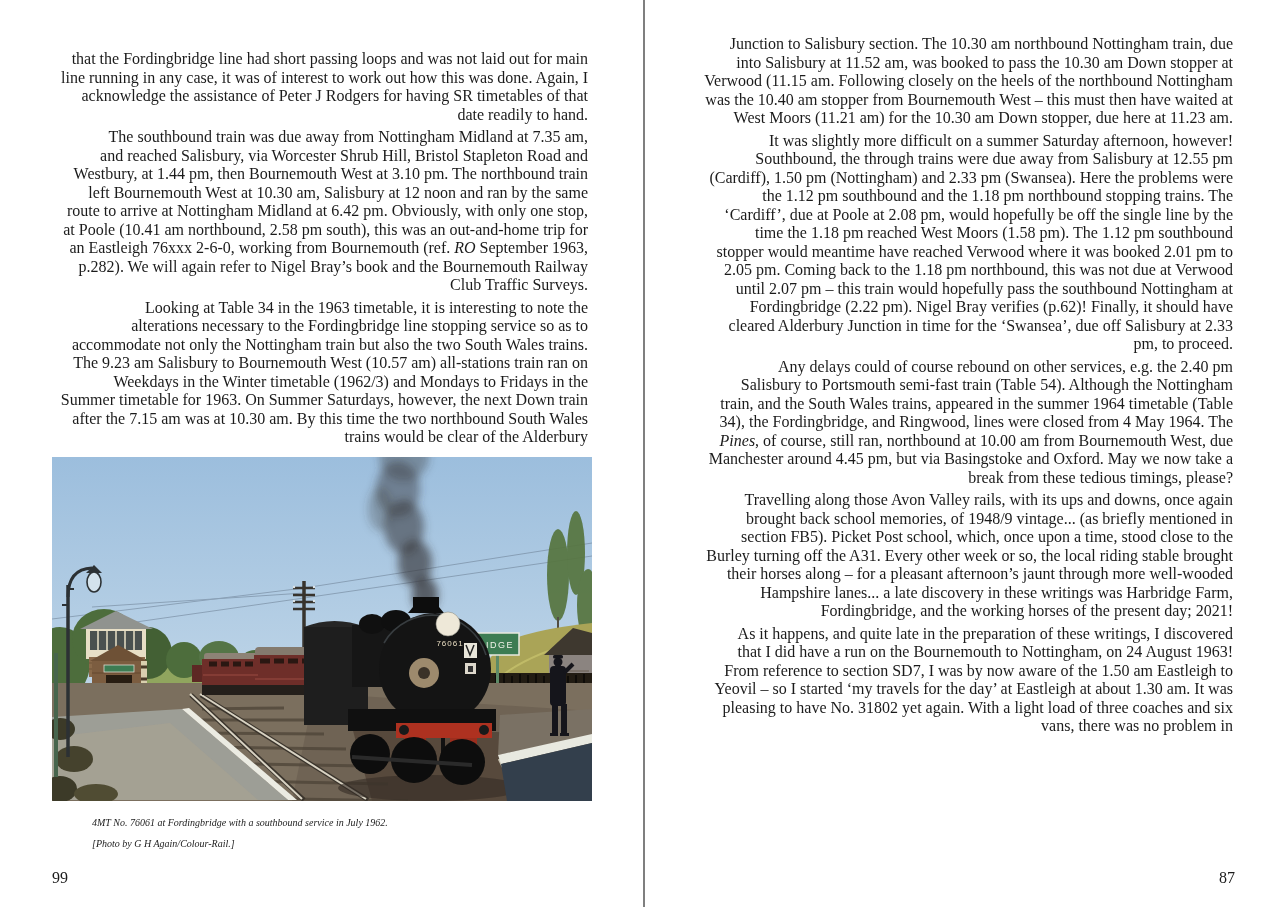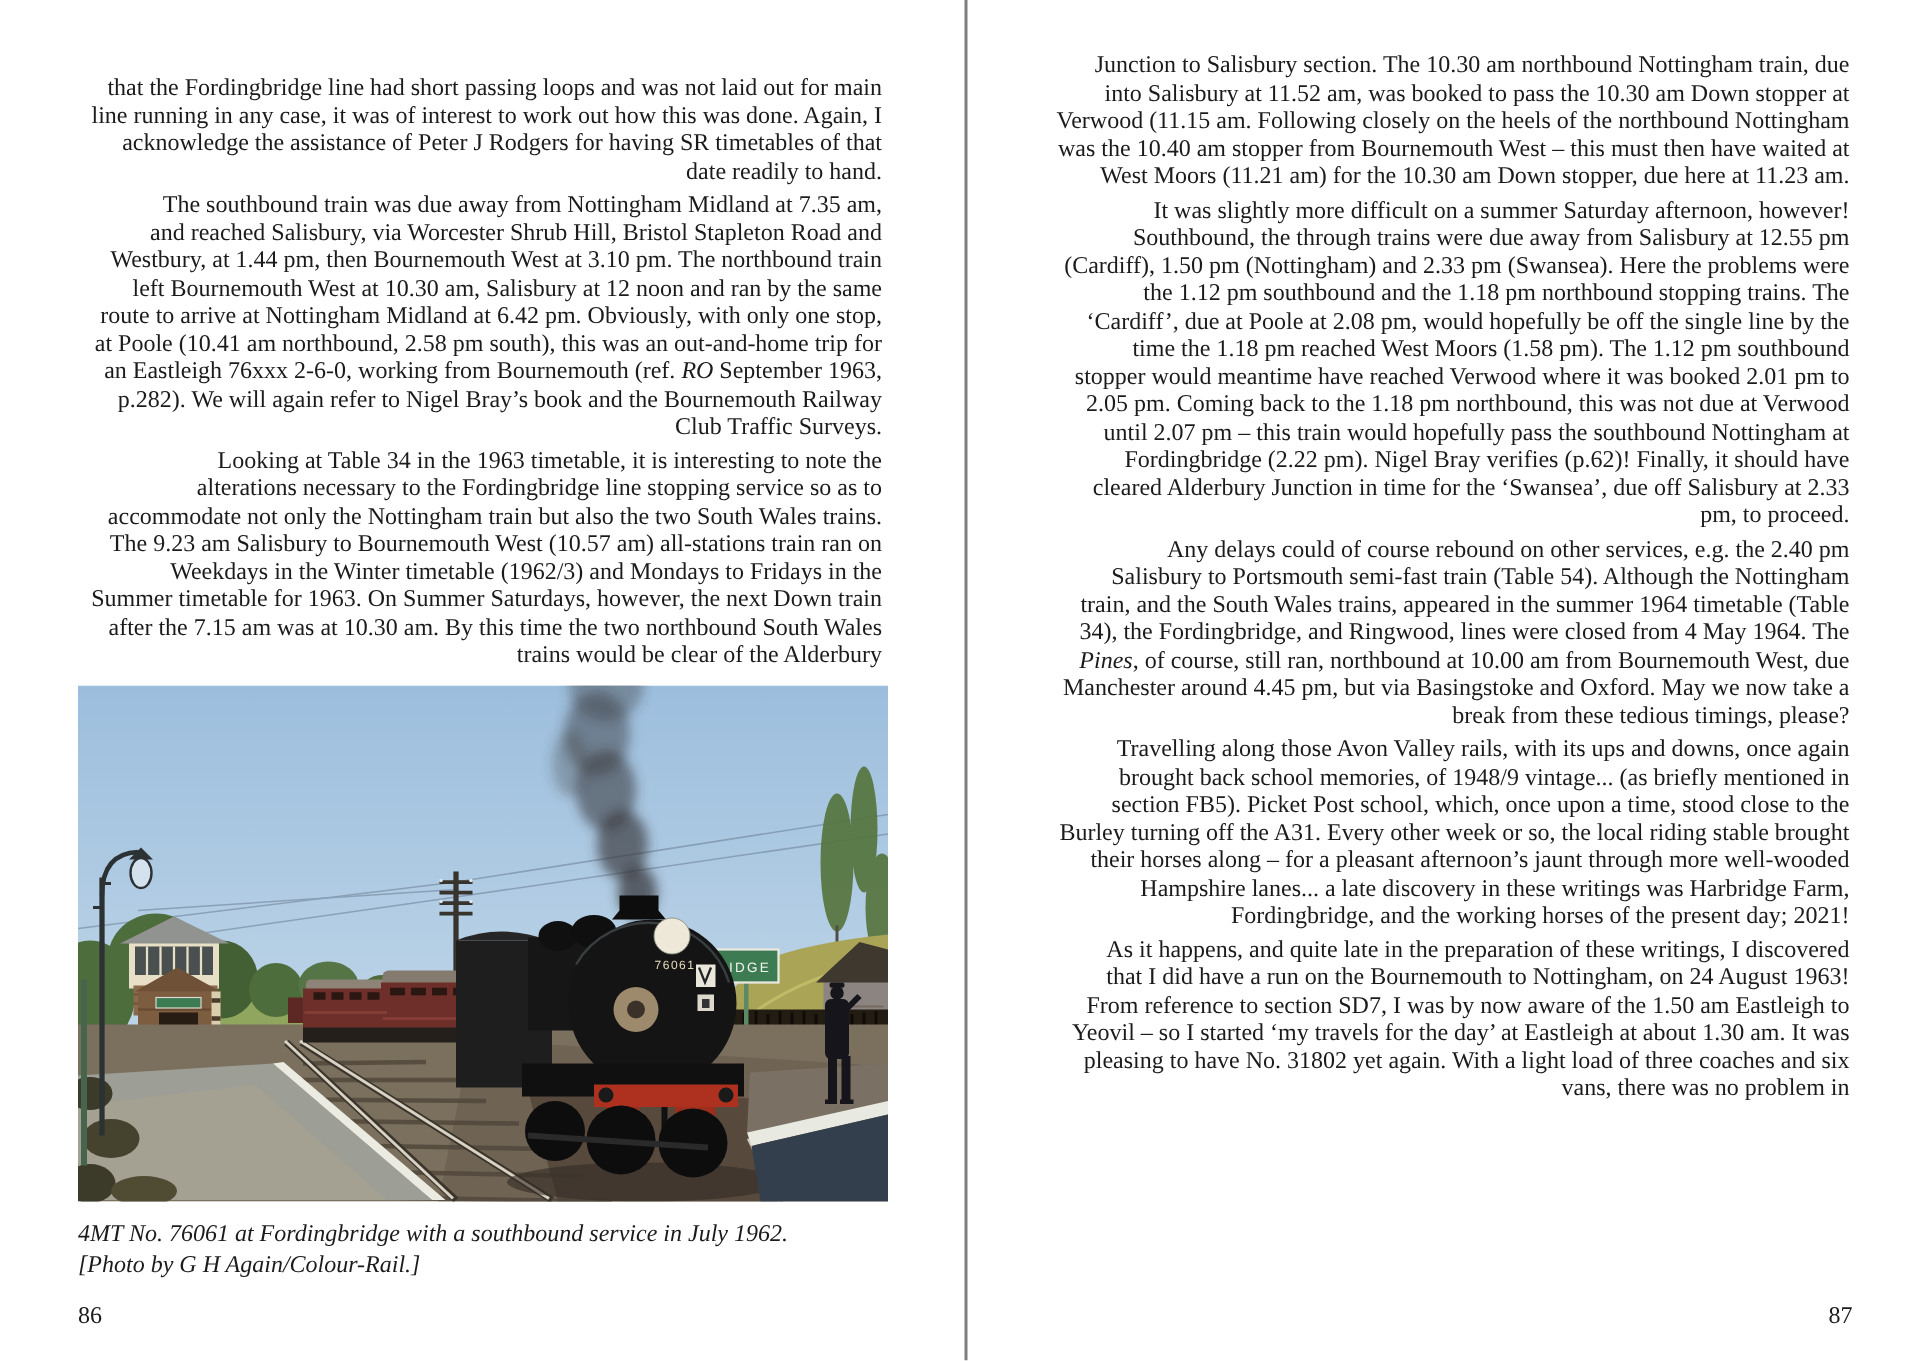--- a/index.html
+++ b/index.html
@@ -7,21 +7,21 @@
        font-family:"Liberation Serif","DejaVu Serif",serif;color:#1b1b1b;}
   .spread{display:flex;width:1288px;height:907px;}
   .page{width:643px;height:907px;position:relative;box-sizing:border-box;overflow:hidden;}
   .page-left{padding:46px 51px 0 52px;}
   .page-right{padding:31px 51px 0 55px;}
   .divider{width:2px;height:907px;background:#7f7f7f;}
   p.para{margin:4px;font-size:16px;line-height:18.5px;text-align:right;}
   p.indent{text-indent:28px;}
   .italic{font-style:italic;}
   .photo-wrap{margin-top:10px;width:540px;height:344px;line-height:0;}
-  .caption{margin-top:11px;font-style:italic;font-size:16px;line-height:21px;}
+  .caption{margin-top:11px;font-style:italic;font-size:10px;line-height:21px;margin-left:40px;}
   .section-heading{font-size:19px;line-height:24px;text-align:center;margin:13px 0 11px 0;}
   .page-number{position:absolute;bottom:20px;font-size:16px;}
   .page-left .page-number{left:52px;}
   .page-right .page-number{right:53px;}
 </style>
 </head>
 <body>
 
 <div class="spread">
 
@@ -235,21 +235,21 @@
           <path d="M16,132 h6 M16,148 h-6" stroke="#2c3134" stroke-width="2"></path>
         </g>
       </svg>
     </div>
 
     <div class="caption">
       <div>4MT No. 76061 at Fordingbridge with a southbound service in July 1962.</div>
       <div>[Photo by G H Again/Colour-Rail.]</div>
     </div>
 
-    <div class="page-number">86</div>
+    <div class="page-number">99</div>
   </div>
 
   <div class="divider"></div>
 
   <div class="page page-right">
     <div>
       <p class="para">Junction to Salisbury section.  The 10.30 am northbound Nottingham train, due into Salisbury at 11.52 am, was booked to pass the 10.30 am Down stopper at Verwood (11.15 am.  Following closely on the heels of the northbound Nottingham was the 10.40 am stopper from Bournemouth West – this must then have waited at West Moors (11.21 am) for the 10.30 am Down stopper, due here at 11.23 am.</p>
       <p class="para indent">It was slightly more difficult on a summer Saturday afternoon, however! Southbound, the through trains were due away from Salisbury at 12.55 pm (Cardiff), 1.50 pm (Nottingham) and 2.33 pm (Swansea).  Here the problems were the 1.12 pm southbound and the 1.18 pm northbound stopping trains.  The ‘Cardiff’, due at Poole at 2.08 pm, would hopefully be off the single line by the time the 1.18 pm reached West Moors (1.58 pm). The 1.12 pm southbound stopper would meantime have reached Verwood where it was booked 2.01 pm  to 2.05 pm.  Coming back to the 1.18 pm northbound, this was not due at Verwood until 2.07 pm – this train would hopefully pass the southbound Nottingham at Fordingbridge (2.22 pm). Nigel Bray verifies (p.62)!  Finally, it should have cleared Alderbury Junction in time for the ‘Swansea’, due off Salisbury at 2.33 pm, to proceed.</p>
       <p class="para indent"><span>Any delays could of course rebound on other services, e.g. the 2.40 pm Salisbury to Portsmouth semi-fast train (Table 54).  Although the Nottingham train, and the South Wales trains, appeared in the summer 1964 timetable (Table 34), the Fordingbridge, and Ringwood, lines were closed from 4 May 1964.  The </span><span class="italic">Pines</span><span>, of course, still ran, northbound at 10.00 am from Bournemouth West, due Manchester around 4.45 pm, but via Basingstoke and Oxford.  May we now take a break from these tedious timings, please?</span></p>
       <p class="para indent">Travelling along those Avon Valley rails, with its ups and downs, once again brought back school memories, of 1948/9 vintage...  (as briefly mentioned in section FB5). Picket Post school, which, once upon a time, stood close to the Burley turning off the A31.  Every other week or so, the local riding stable brought their horses along – for a pleasant afternoon’s jaunt through more well-wooded Hampshire lanes... a late discovery in these writings was Harbridge Farm, Fordingbridge, and the working horses of the present day; 2021!</p>

